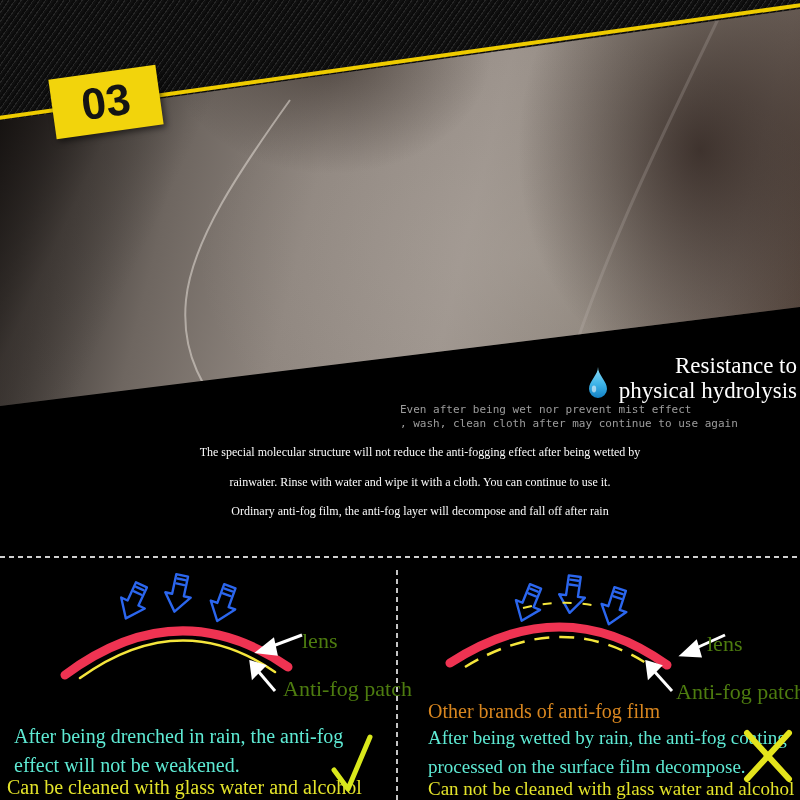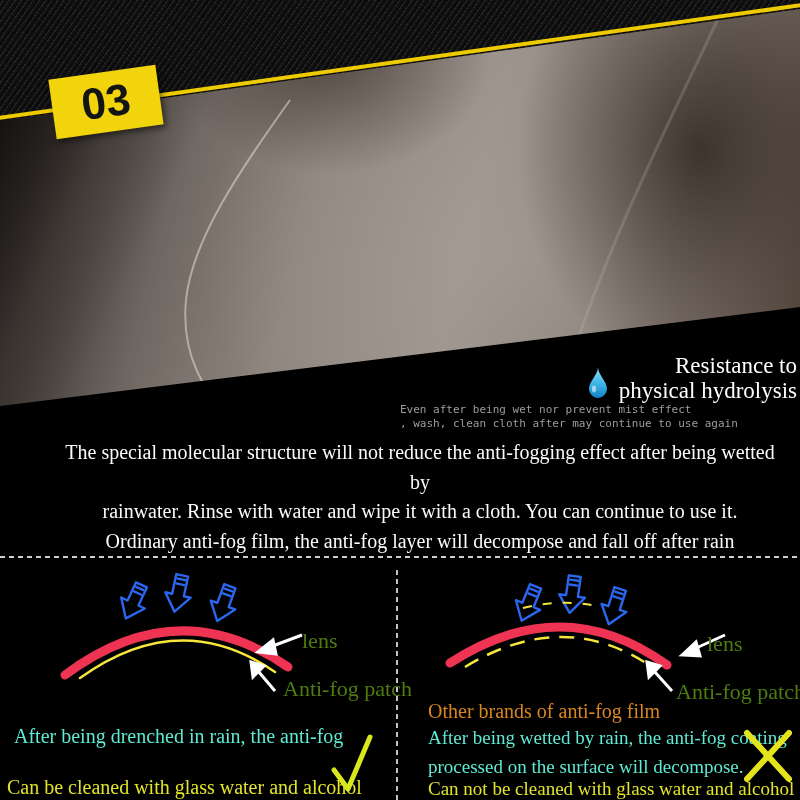--- a/index.html
+++ b/index.html
@@ -30,21 +30,21 @@
 
   
   .resist{position:absolute;left:575px;top:353px;width:222px;text-align:right;color:#fff;
     font-size:23px;line-height:1.1;z-index:5;text-shadow:0 1px 2px #000;}
   .drop{position:absolute;left:587px;top:366px;z-index:6;}
   .note{position:absolute;left:400px;top:403px;width:366px;
     font-family:"DejaVu Sans Mono",monospace;font-size:11px;line-height:14px;color:#9c9c9c;z-index:5;}
 
   
   .desc{position:absolute;left:55px;top:438px;width:730px;text-align:center;
-    color:#fbfbfb;font-size:20px;line-height:29.5px;}
+    color:#fbfbfb;font-size:12px;line-height:29.5px;}
 
   
   .hdash{position:absolute;left:0;top:556px;width:800px;height:2px;
     background:repeating-linear-gradient(90deg,#cfcfcf 0 5px,transparent 5px 9px);}
   .vdash{position:absolute;left:396px;top:570px;width:2px;height:230px;
     background:repeating-linear-gradient(180deg,#c4c4c4 0 5px,transparent 5px 9px);}
   .pk{position:absolute;left:50%;top:516px;transform:translateX(-50%);z-index:2;
     font-family:"Liberation Sans",sans-serif;font-size:47px;font-weight:900;letter-spacing:-1px;
     color:#e50f1e;background:#000;padding:0 12px;line-height:1;}
 
@@ -143,29 +143,30 @@
       <line x1="252" y1="128" x2="234" y2="108"></line>
         <polygon points="227,99 240,103 229,114"></polygon>
     </g>
   </svg>
   <div class="lbl" style="left:707px;top:633px">lens</div>
   <div class="lbl" style="left:676px;top:681px">Anti-fog patch</div>
   <div class="brand">Other brands of anti-fog film</div>
 
   <div class="blk" style="left:14px;top:722px">
     <div>After being drenched in rain, the anti-fog</div>
+    <div>effect will not be weakened.</div>
   </div>
   <div class="hl" style="left:7px;top:776px">Can be cleaned with glass water and alcohol</div>
   <svg class="mark" style="left:327px;top:732px" width="48" height="62" viewBox="0 0 48 62">
     <polyline points="7,38 21,57 43,5" fill="none" stroke="#d9e81c" stroke-width="5" stroke-linecap="round" stroke-linejoin="round"></polyline>
   </svg>
 
   <div class="blk" style="left:428px;top:723px;font-size:19px">
     <div>After being wetted by rain, the anti-fog coating</div>
-    <div>processed on the surface will decompose.</div>
+    <div>processed on the surface film decompose.</div>
   </div>
   <div class="hl" style="left:428px;top:778px;font-size:19px">Can not be cleaned with glass water and alcohol</div>
   <svg class="mark" style="left:740px;top:726px" width="56" height="60" viewBox="0 0 56 60">
     <line x1="7" y1="7" x2="49" y2="53" stroke="#e4e41c" stroke-width="6" stroke-linecap="round"></line>
     <line x1="49" y1="7" x2="7" y2="53" stroke="#e4e41c" stroke-width="6" stroke-linecap="round"></line>
   </svg>
 
 </div>
 
 </body></html>

